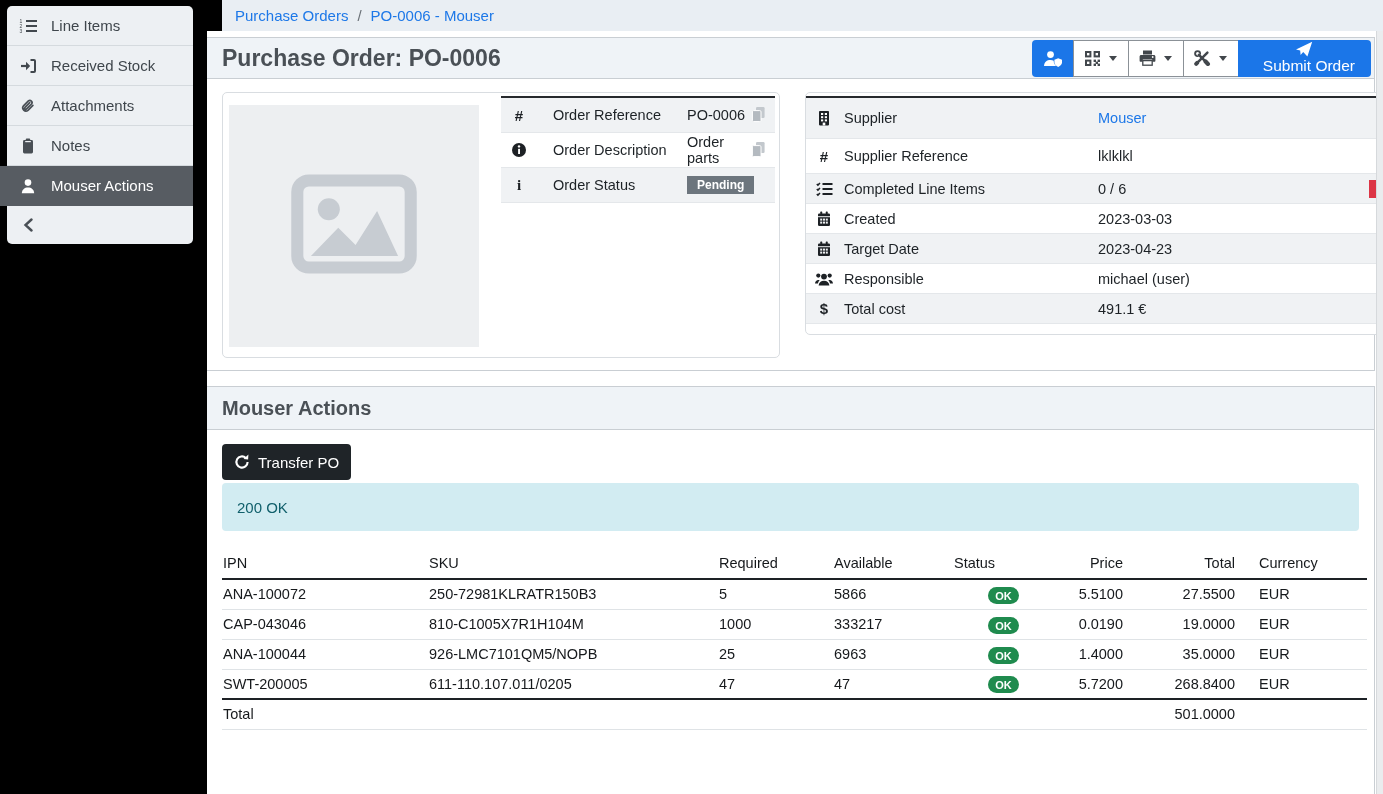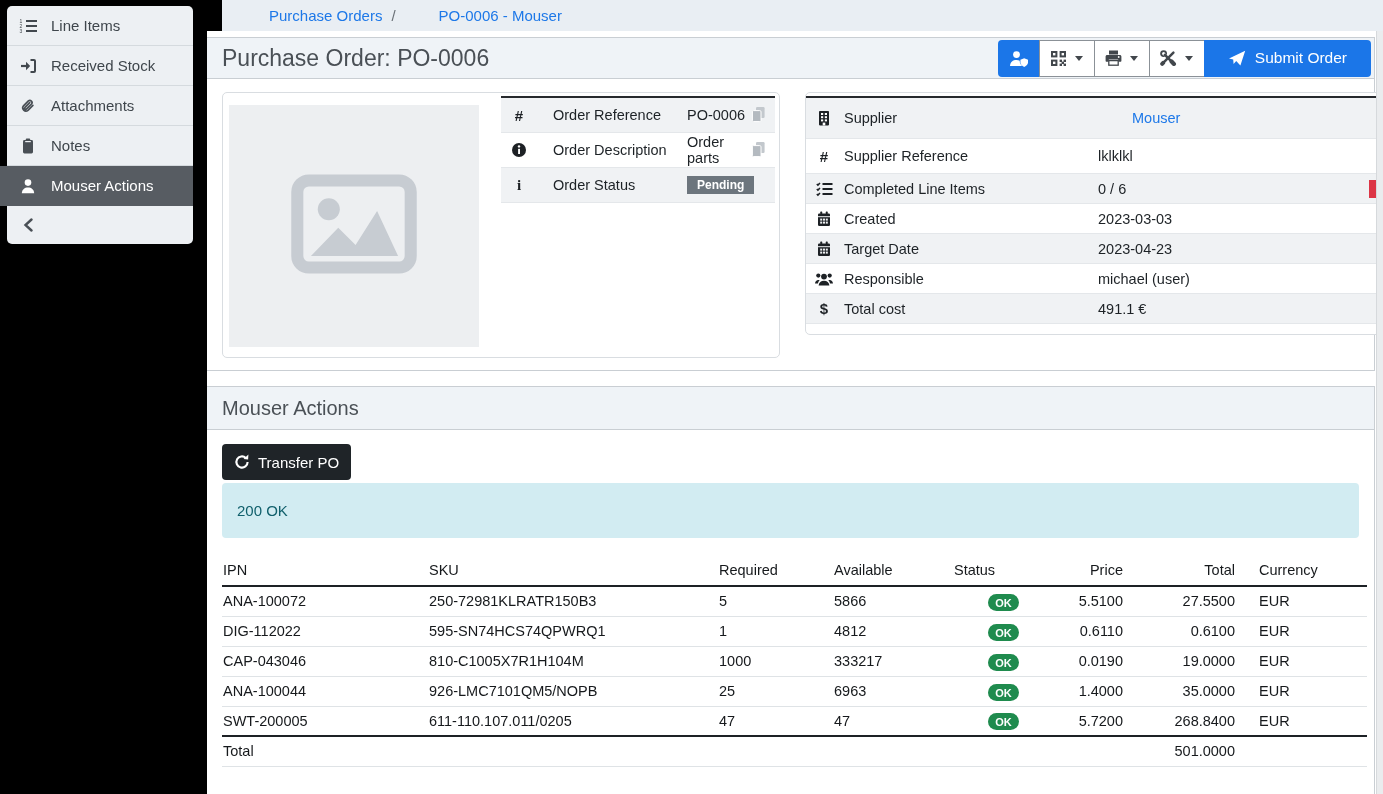--- a/index.html
+++ b/index.html
@@ -1,18 +1,18 @@
 <!DOCTYPE html>
 <html><head>
 <meta charset="utf-8">
 <style>
 * { margin:0; padding:0; box-sizing:border-box; }
 html,body { width:1383px; height:794px; }
 body { background:#000; font-family:"Liberation Sans",sans-serif; position:relative; overflow:hidden; color:#1d2226; }
-a { text-decoration:none;margin-left:34px; }
+a { text-decoration:none; }
 
 
 #breadcrumb-bar { position:absolute; left:222px; top:0; width:1161px; height:31px; background:#e9eef3; display:flex; align-items:center; padding-left:13px; font-size:15px; }
 #breadcrumb-bar a { color:#1d78e8; }
 #breadcrumb-bar .sep { color:#6a7076; margin:0 9px; }
 
 
 #sidebar { position:absolute; left:0; top:6px; width:193px; }
 .side-item { margin-left:7px; height:40px; background:#edf0f3; border-bottom:1px solid #d5dade; display:flex; align-items:center; padding-left:6px; font-size:15px; color:#3f464c; cursor:pointer; }
 .side-item:first-child { border-radius:5px 5px 0 0; }
@@ -23,31 +23,31 @@
 
 
 #main { position:absolute; left:207px; top:31px; width:1169px; height:763px; background:#fff; overflow:hidden; }
 #scroll-strip { position:absolute; left:1376px; top:31px; width:7px; height:763px; background:#eaecee; border-left:1px solid #d6d9dc; }
 
 .panel { border:1px solid #c9ced3; background:#fff; width:1169px; margin-left:-1px; }
 #panel-po { margin-top:6px; height:334px; }
 #panel-actions { margin-top:15px; height:460px; }
 .panel-header { height:41px; background:#eff3f7; border-bottom:1px solid #c9ced3; display:flex; align-items:center; padding:0 3px 0 15px; }
 #panel-actions .panel-header { height:43px; }
-.panel-title { font-size:23px; font-weight:400; color:#4a5056; }
+.panel-title { font-size:23px; font-weight:700; color:#4a5056; }
 .panel-title.sm { font-size:20px; }
 
 
 #header-buttons { margin-left:auto; display:flex; height:37px; }
 .hbtn { height:37px; display:flex; align-items:center; justify-content:center; border:1px solid #8b9197; background:#fff; cursor:pointer; }
 .hbtn + .hbtn { margin-left:-1px; }
 .hbtn.blue { background:#1b76e8; border:none; }
 .hbtn.first { border-radius:4px 0 0 4px; width:42px; }
 .hbtn.mid { width:56px; }
-.hbtn.submit { border-radius:0 4px 4px 0; padding:0 24px; color:#fff; font-size:15.5px; }
+.hbtn.submit { border-radius:0 4px 4px 0; padding:0 16px; color:#fff; font-size:15.5px;flex-direction:column; }
 .hbtn .caret { width:0; height:0; border-left:4.5px solid transparent; border-right:4.5px solid transparent; border-top:5px solid #42474c; margin-left:8px; }
 .hbtn.submit .slabel2 { margin-left:9px; }
 
 
 #po-body { position:relative; height:290px; }
 .detail-box { position:absolute; border:1px solid #d9dde1; border-radius:5px; background:#fff; }
 #box-order { left:15px; top:13px; width:558px; height:266px; }
 #box-supplier { left:598px; top:13px; width:656px; height:243px; }
 .img-ph { position:absolute; left:6px; top:12px; width:250px; height:242px; background:#edeff1; display:flex; align-items:center; justify-content:center; }
 #order-details { position:absolute; left:278px; top:3px; width:274px; border-top:2px solid #26292d; }
@@ -62,21 +62,21 @@
 #supplier-details .dlabel { width:254px; margin-left:2px; }
 .dvalue a { color:#1d78e8; }
 .badge { color:#fff; font-weight:700; font-size:12px; border-radius:0; padding:3px 10px; line-height:1; }
 .badge.right { margin-left:auto; margin-right:8px; }
 .copy-btn { margin-left:auto; margin-right:8px; cursor:pointer; display:flex; }
 
 
 #actions-body { padding:14px 15px 0 15px; }
 #transfer-btn { height:36px; background:#1f2428; color:#fff; border:none; border-radius:4px; font-size:15px; font-family:"Liberation Sans",sans-serif; display:inline-flex; align-items:center; padding:0 12px; cursor:pointer; }
 #transfer-btn .tlabel { margin-left:8px; }
-#alert-box { margin-top:3px; height:55px; background:#d2ecf2; color:#11606c; border-radius:4px; display:flex; align-items:center; padding-left:15px; font-size:15px; }
+#alert-box { margin-top:3px; height:48px; background:#d2ecf2; color:#11606c; border-radius:4px; display:flex; align-items:center; padding-left:15px; font-size:15px; }
 #table-wrap { margin-top:17px; padding-right:7px; }
 #result-table { width:1145px; border-collapse:collapse; table-layout:fixed; font-size:14.5px; color:#16191c; }
 #result-table th { font-weight:400; text-align:left; height:31px; border-bottom:2px solid #1d2125; padding:0; vertical-align:middle; }
 #result-table td { height:30px; border-bottom:1px solid #dfe3e6; padding:0; vertical-align:middle; }
 #result-table tr.last-data td { border-bottom:2px solid #1d2125; }
 .c0 { width:202px; padding-left:1px !important; }
 .c1 { width:290px; padding-left:5px !important; }
 .c2 { width:114px; padding-left:5px !important; }
 .c3 { width:120px; padding-left:6px !important; }
 .c4 { width:105px; padding-left:6px !important;text-align:center; }
@@ -436,30 +436,20 @@
                 <td class="c0">ANA-100072</td>
                 <td class="c1">250-72981KLRATR150B3</td>
                 <td class="c2">5</td>
                 <td class="c3">5866</td>
                 <td class="c4"><span class="ok-badge" style="background:#1f8b4e">OK</span></td>
                 <td class="c5">5.5100</td>
                 <td class="c6">27.5500</td>
                 <td class="c7">EUR</td>
               </tr>
               <tr>
-                <td class="c0">DIG-112022</td>
-                <td class="c1">595-SN74HCS74QPWRQ1</td>
-                <td class="c2">1</td>
-                <td class="c3">4812</td>
-                <td class="c4"><span class="ok-badge" style="background:#1f8b4e">OK</span></td>
-                <td class="c5">0.6110</td>
-                <td class="c6">0.6100</td>
-                <td class="c7">EUR</td>
-              </tr>
-              <tr>
                 <td class="c0">CAP-043046</td>
                 <td class="c1">810-C1005X7R1H104M</td>
                 <td class="c2">1000</td>
                 <td class="c3">333217</td>
                 <td class="c4"><span class="ok-badge" style="background:#1f8b4e">OK</span></td>
                 <td class="c5">0.0190</td>
                 <td class="c6">19.0000</td>
                 <td class="c7">EUR</td>
               </tr>
               <tr>

